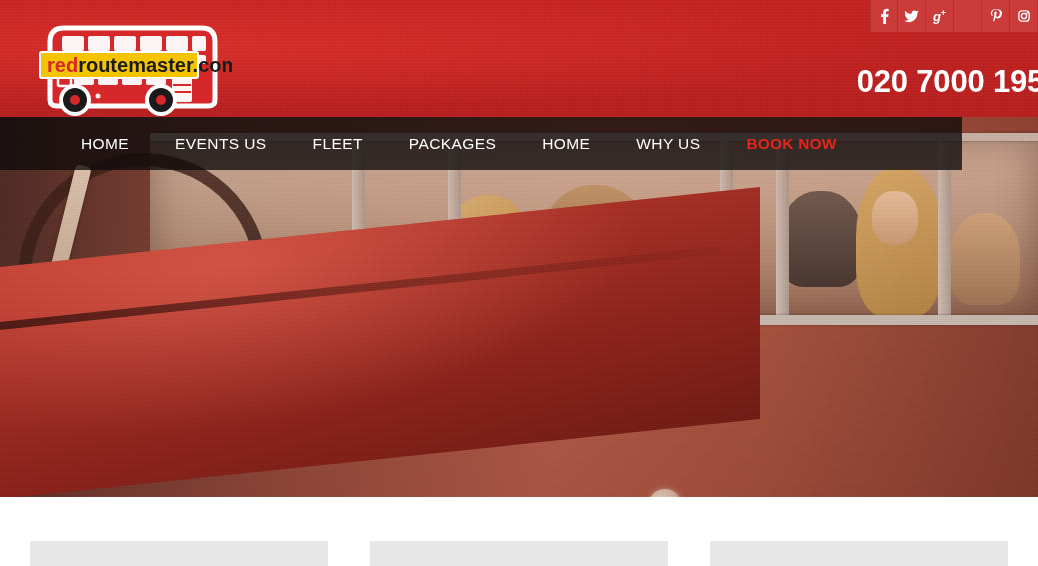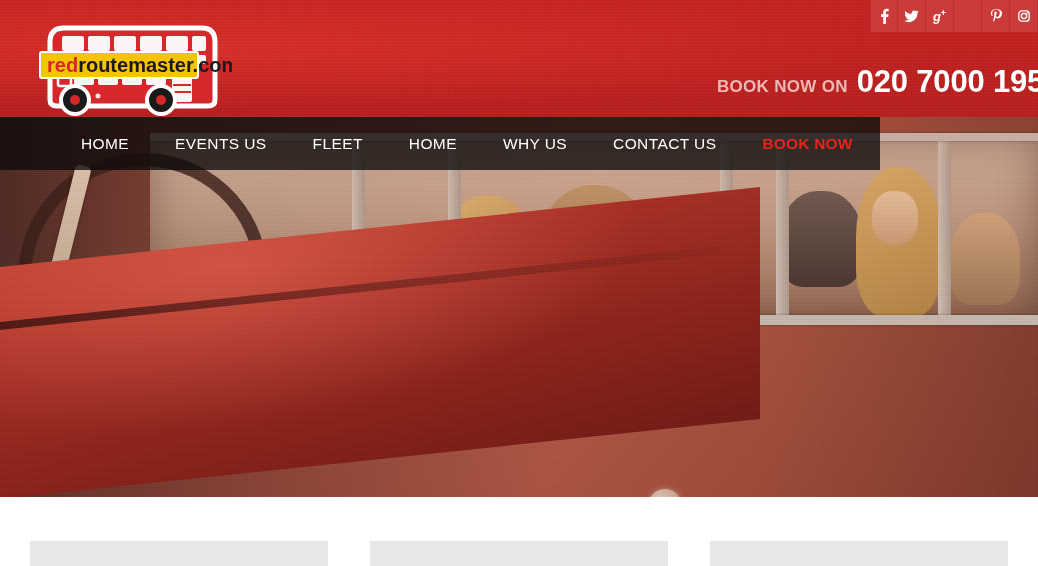--- a/index.html
+++ b/index.html
@@ -130,21 +130,21 @@
     position:absolute; inset:0;
     background-image:
       repeating-linear-gradient(0deg, rgba(255,255,255,0.02) 0 1px, rgba(0,0,0,0.03) 1px 2px),
       repeating-linear-gradient(90deg, rgba(255,255,255,0.015) 0 1px, rgba(0,0,0,0.02) 1px 2px);
   }
   .ph-warm { position:absolute; inset:0;
     background: linear-gradient(180deg, rgba(170,60,40,0.18) 0%, rgba(140,40,28,0.1) 55%, rgba(120,30,22,0.2) 100%); }
 
   
   .navbar {
-    position: absolute; left: 0; top: 117px; width: 880px; height: 53px;
+    position: absolute; left: 0; top: 117px; width: 962px; height: 53px;
     background: rgba(14,10,10,0.78);
     display: flex; align-items: center;
     z-index: 6;
   }
   .nav-list { display: flex; align-items: center; padding-left: 58px; gap: 0; }
   .nav-item {
     color: #ffffff; font-size: 15.5px; font-weight: normal;
     letter-spacing: 0.4px; white-space: nowrap;
     padding: 0 23px; cursor: pointer;
   }
@@ -245,21 +245,20 @@
       <a class="social-btn">
         <svg width="12" height="12" viewBox="0 0 14 14">
             <rect x="1" y="1" width="12" height="12" rx="3.5" fill="none" stroke="#fff" stroke-width="1.6"></rect>
             <circle cx="7" cy="7" r="3" fill="none" stroke="#fff" stroke-width="1.6"></circle>
             <circle cx="10.6" cy="3.5" r="1" fill="#fff"></circle>
           </svg>
       </a>
     </div>
 
     <div class="phone-line">
-      <span class="phone-label">BOOK NOW ON</span>
       <span class="phone-number">020 7000 195</span>
     </div>
   </div>
 
   <div class="hero">
     <div class="hero-photo">
       <div class="ph-bg"></div>
 
       <div class="ph-window-row"></div>
 
@@ -302,23 +301,23 @@
       <div class="ph-grain"></div>
     </div>
 
   </div>
 
   <div class="navbar">
     <div class="nav-list">
       <div class="nav-item">HOME</div>
       <div class="nav-item">EVENTS US</div>
       <div class="nav-item">FLEET</div>
+      <div class="nav-item">PACKAGES</div>
       <div class="nav-item">HOME</div>
       <div class="nav-item">WHY US</div>
-      <div class="nav-item">CONTACT US</div>
       <div class="nav-item accent">BOOK NOW</div>
     </div>
   </div>
 
   <div class="lower">
     <div class="card-strip">
       <div class="card fleet">
         
       </div>
       <div class="card packages">

